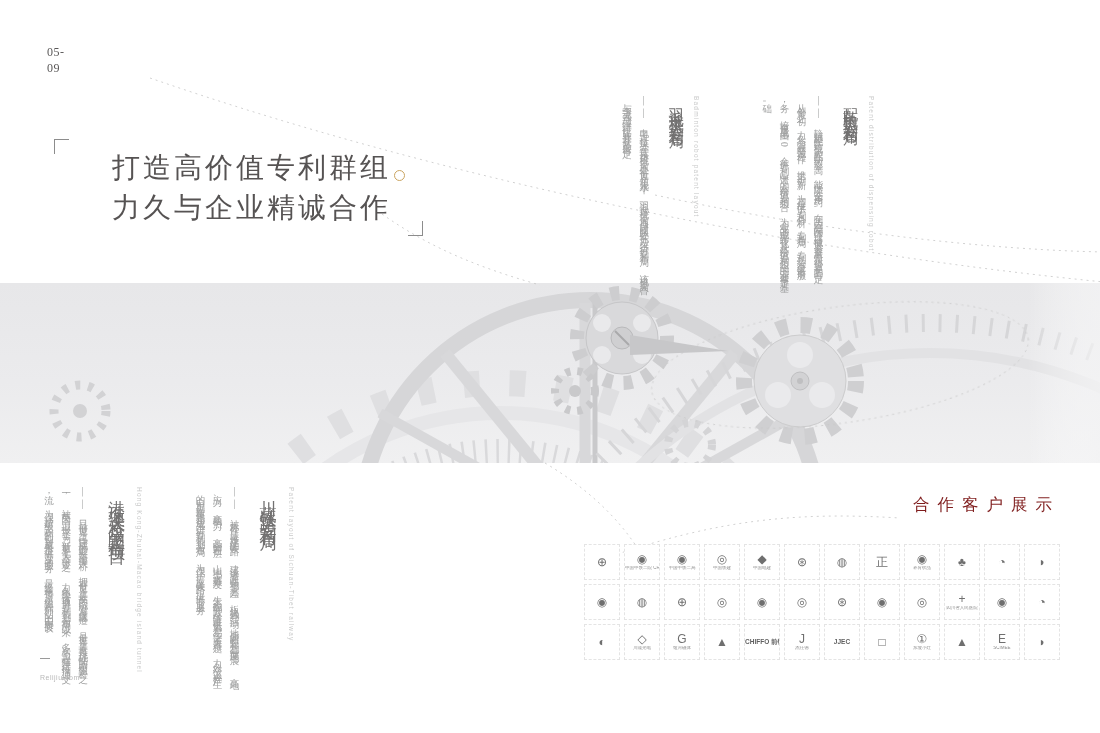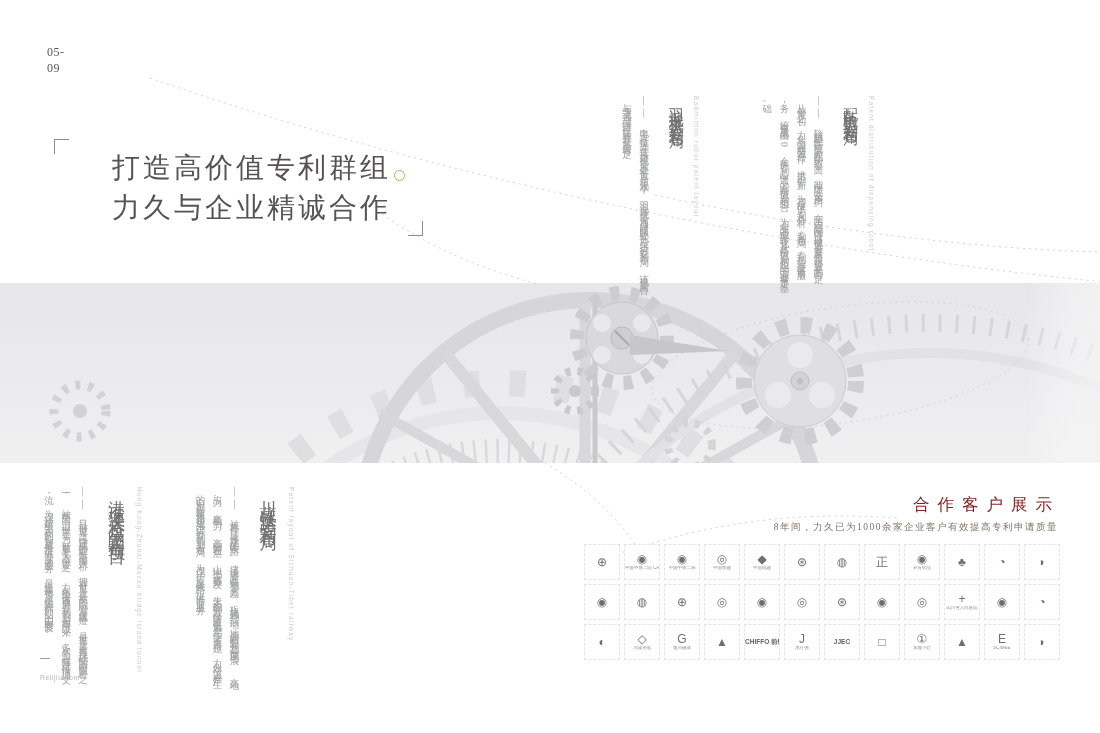--- a/index.html
+++ b/index.html
@@ -168,21 +168,20 @@
       <p class="a-body">——目前世界上已建成的最长跨海大桥，拥有世界上最长的沉管海底隧道，是世界上最具挑战性的超级工程之一，被英国《卫报》誉为『新世界七大奇迹之一』。力久负责该项目专利策划与布局以来，多次与工程师进行沟通交流，为保护超级工程的创新成果提供专业的服务，最终赢得了超级工程师们的由衷赞叹。</p>
     </div>
     <div class="article">
       <span class="a-en">Patent layout of Sichuan-Tibet railway</span>
       <h3 class="a-title t-rail" style="margin-top:0;margin-bottom:0;font-weight:400;">川藏铁路专利布局</h3>
       <p class="a-body">——被称作『最难建的铁路』，建设者面临地形高差、板块强烈活动(地质断裂和高烈度地震)、高地应力、高地热力、高密卵石层、山地灾害频发、生态脆弱以及隧道供氧不易等诸大难题，力久对该工程产生的自主创新技术和成果进行专利策划与布局，为保护『最美铁路』提供专业服务。</p>
     </div>
   </div>
 
   <div class="clients-head">合作客户展示</div>
-  <div class="clients-sub">8年间，力久已为1000余家企业客户有效提高专利申请质量</div>
   <div class="logo-grid" id="logoGrid">
       <div class="logo-cell">
         <span class="logo-mark">⊕</span>
       </div>
       <div class="logo-cell">
         <span class="logo-mark">◉</span>
         <span class="logo-text">中国中铁二院 CREEC</span>
       </div>
       <div class="logo-cell">
         <span class="logo-mark">◉</span>

